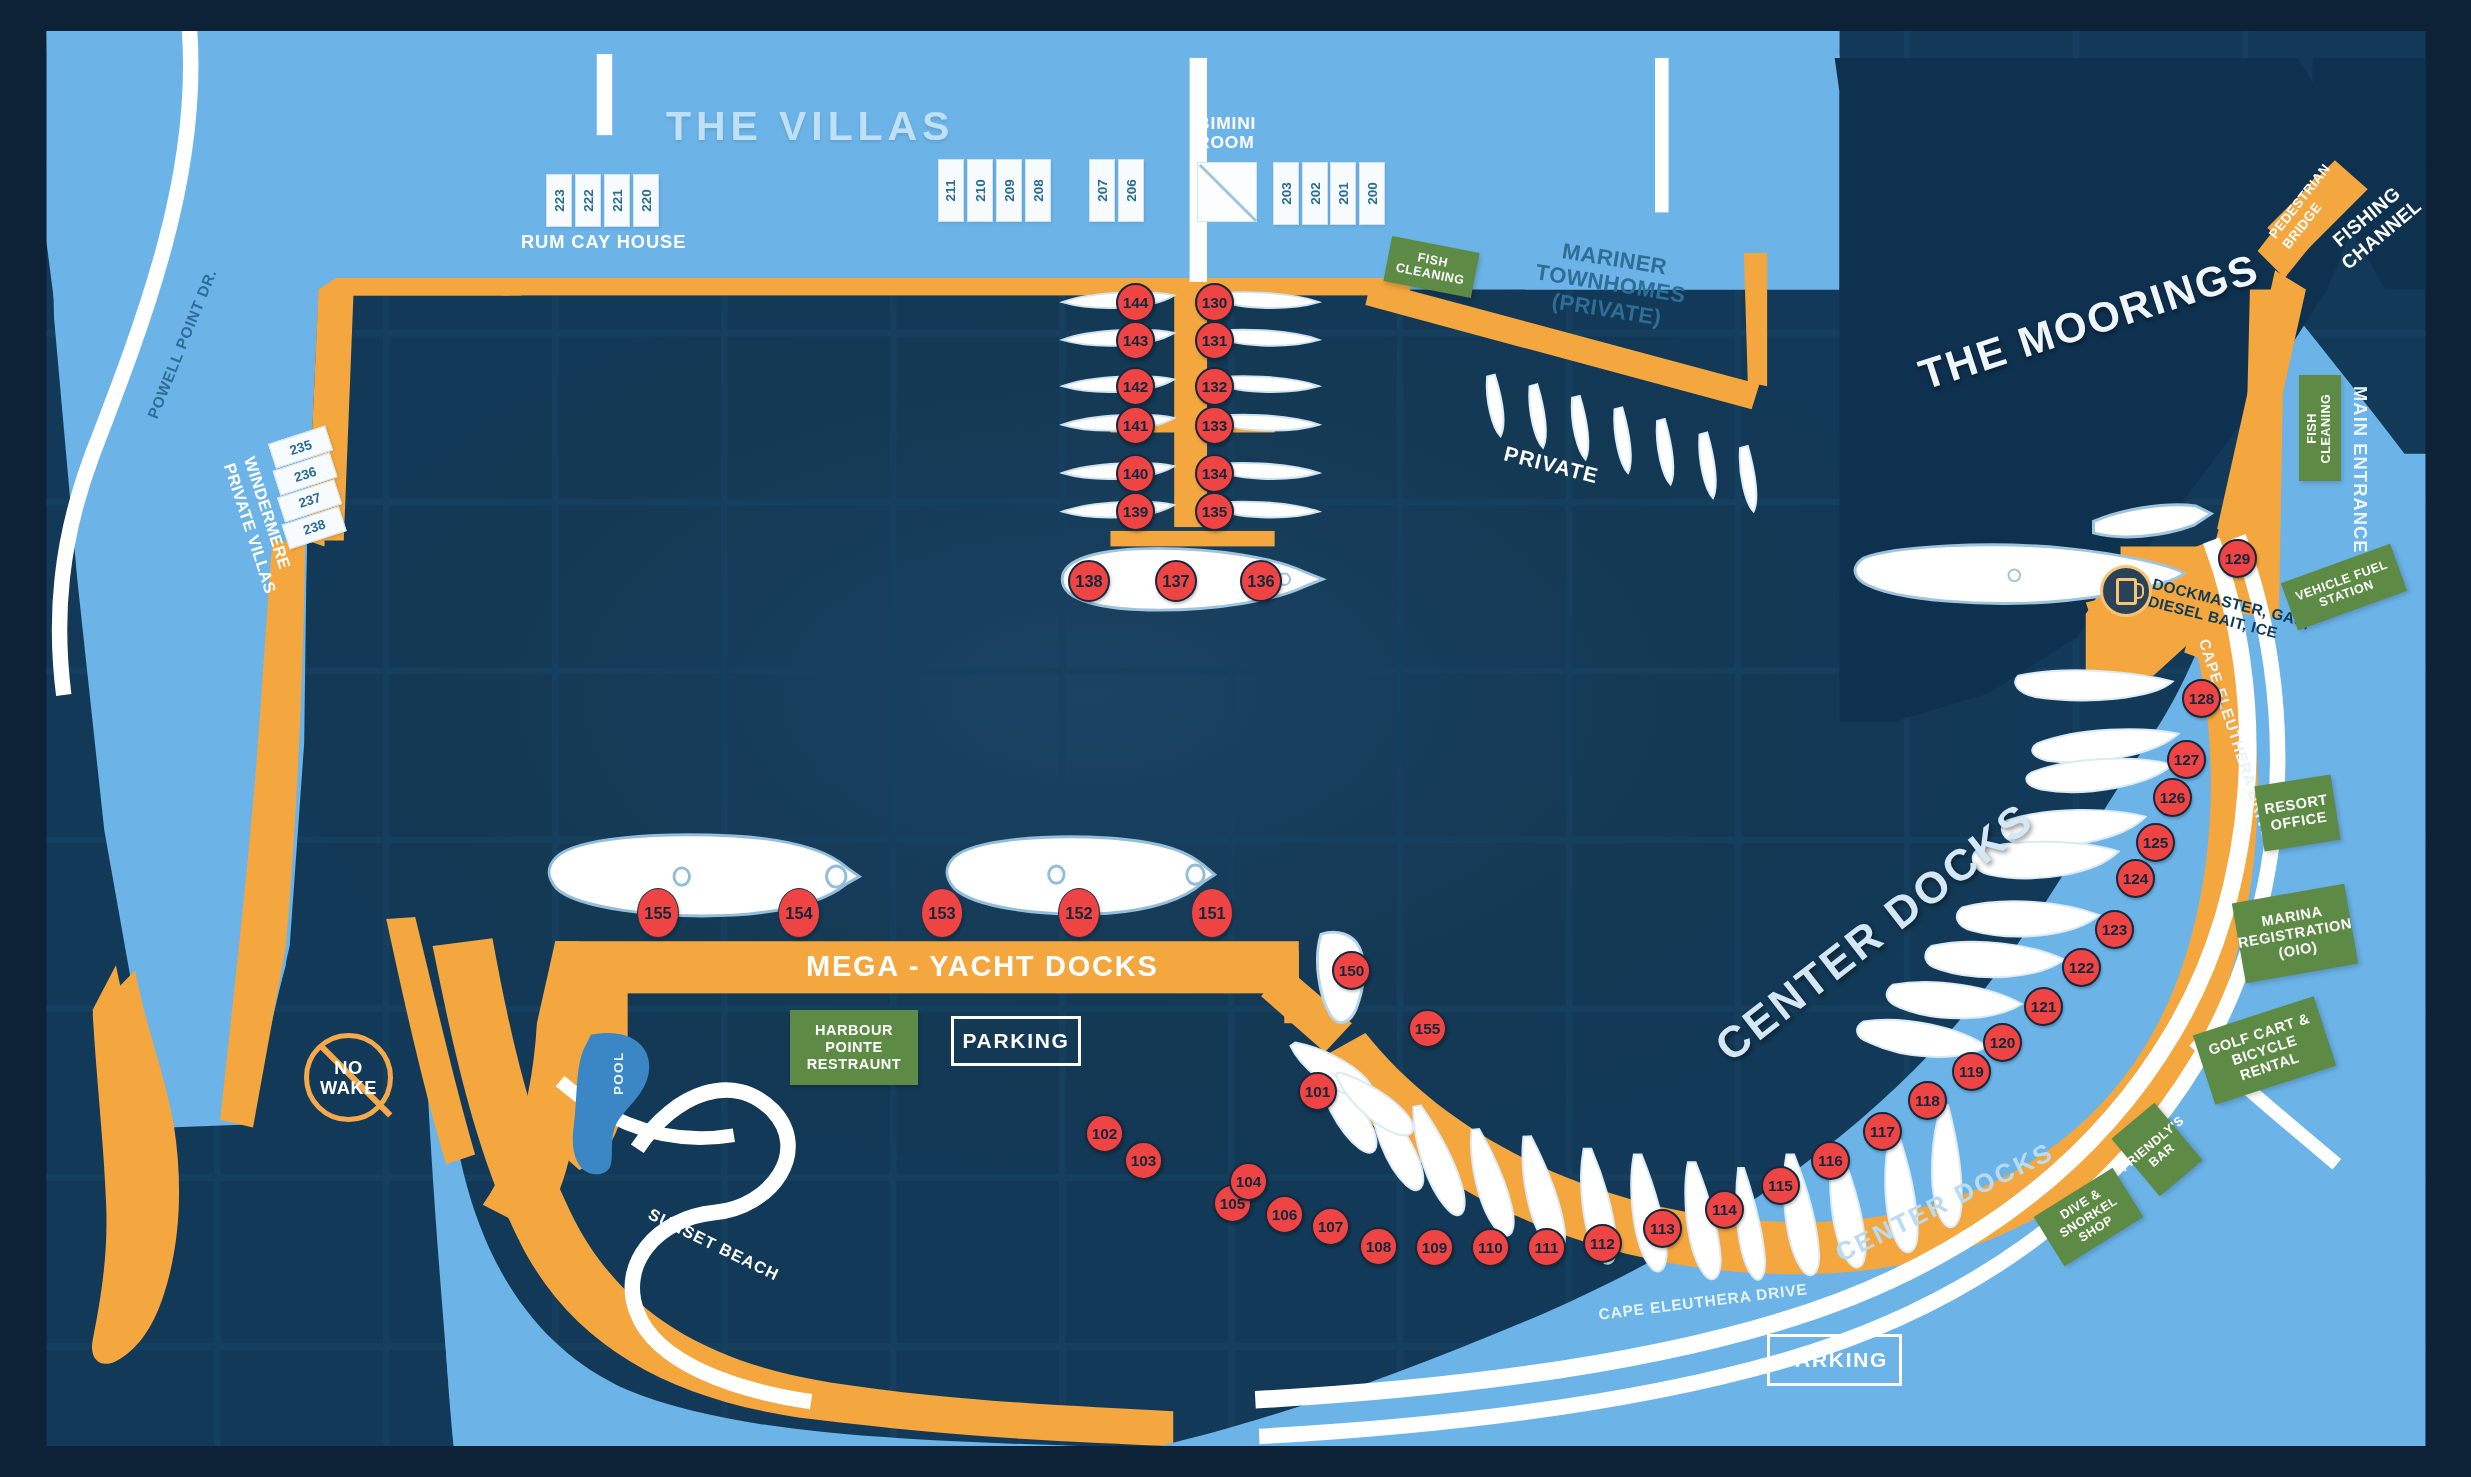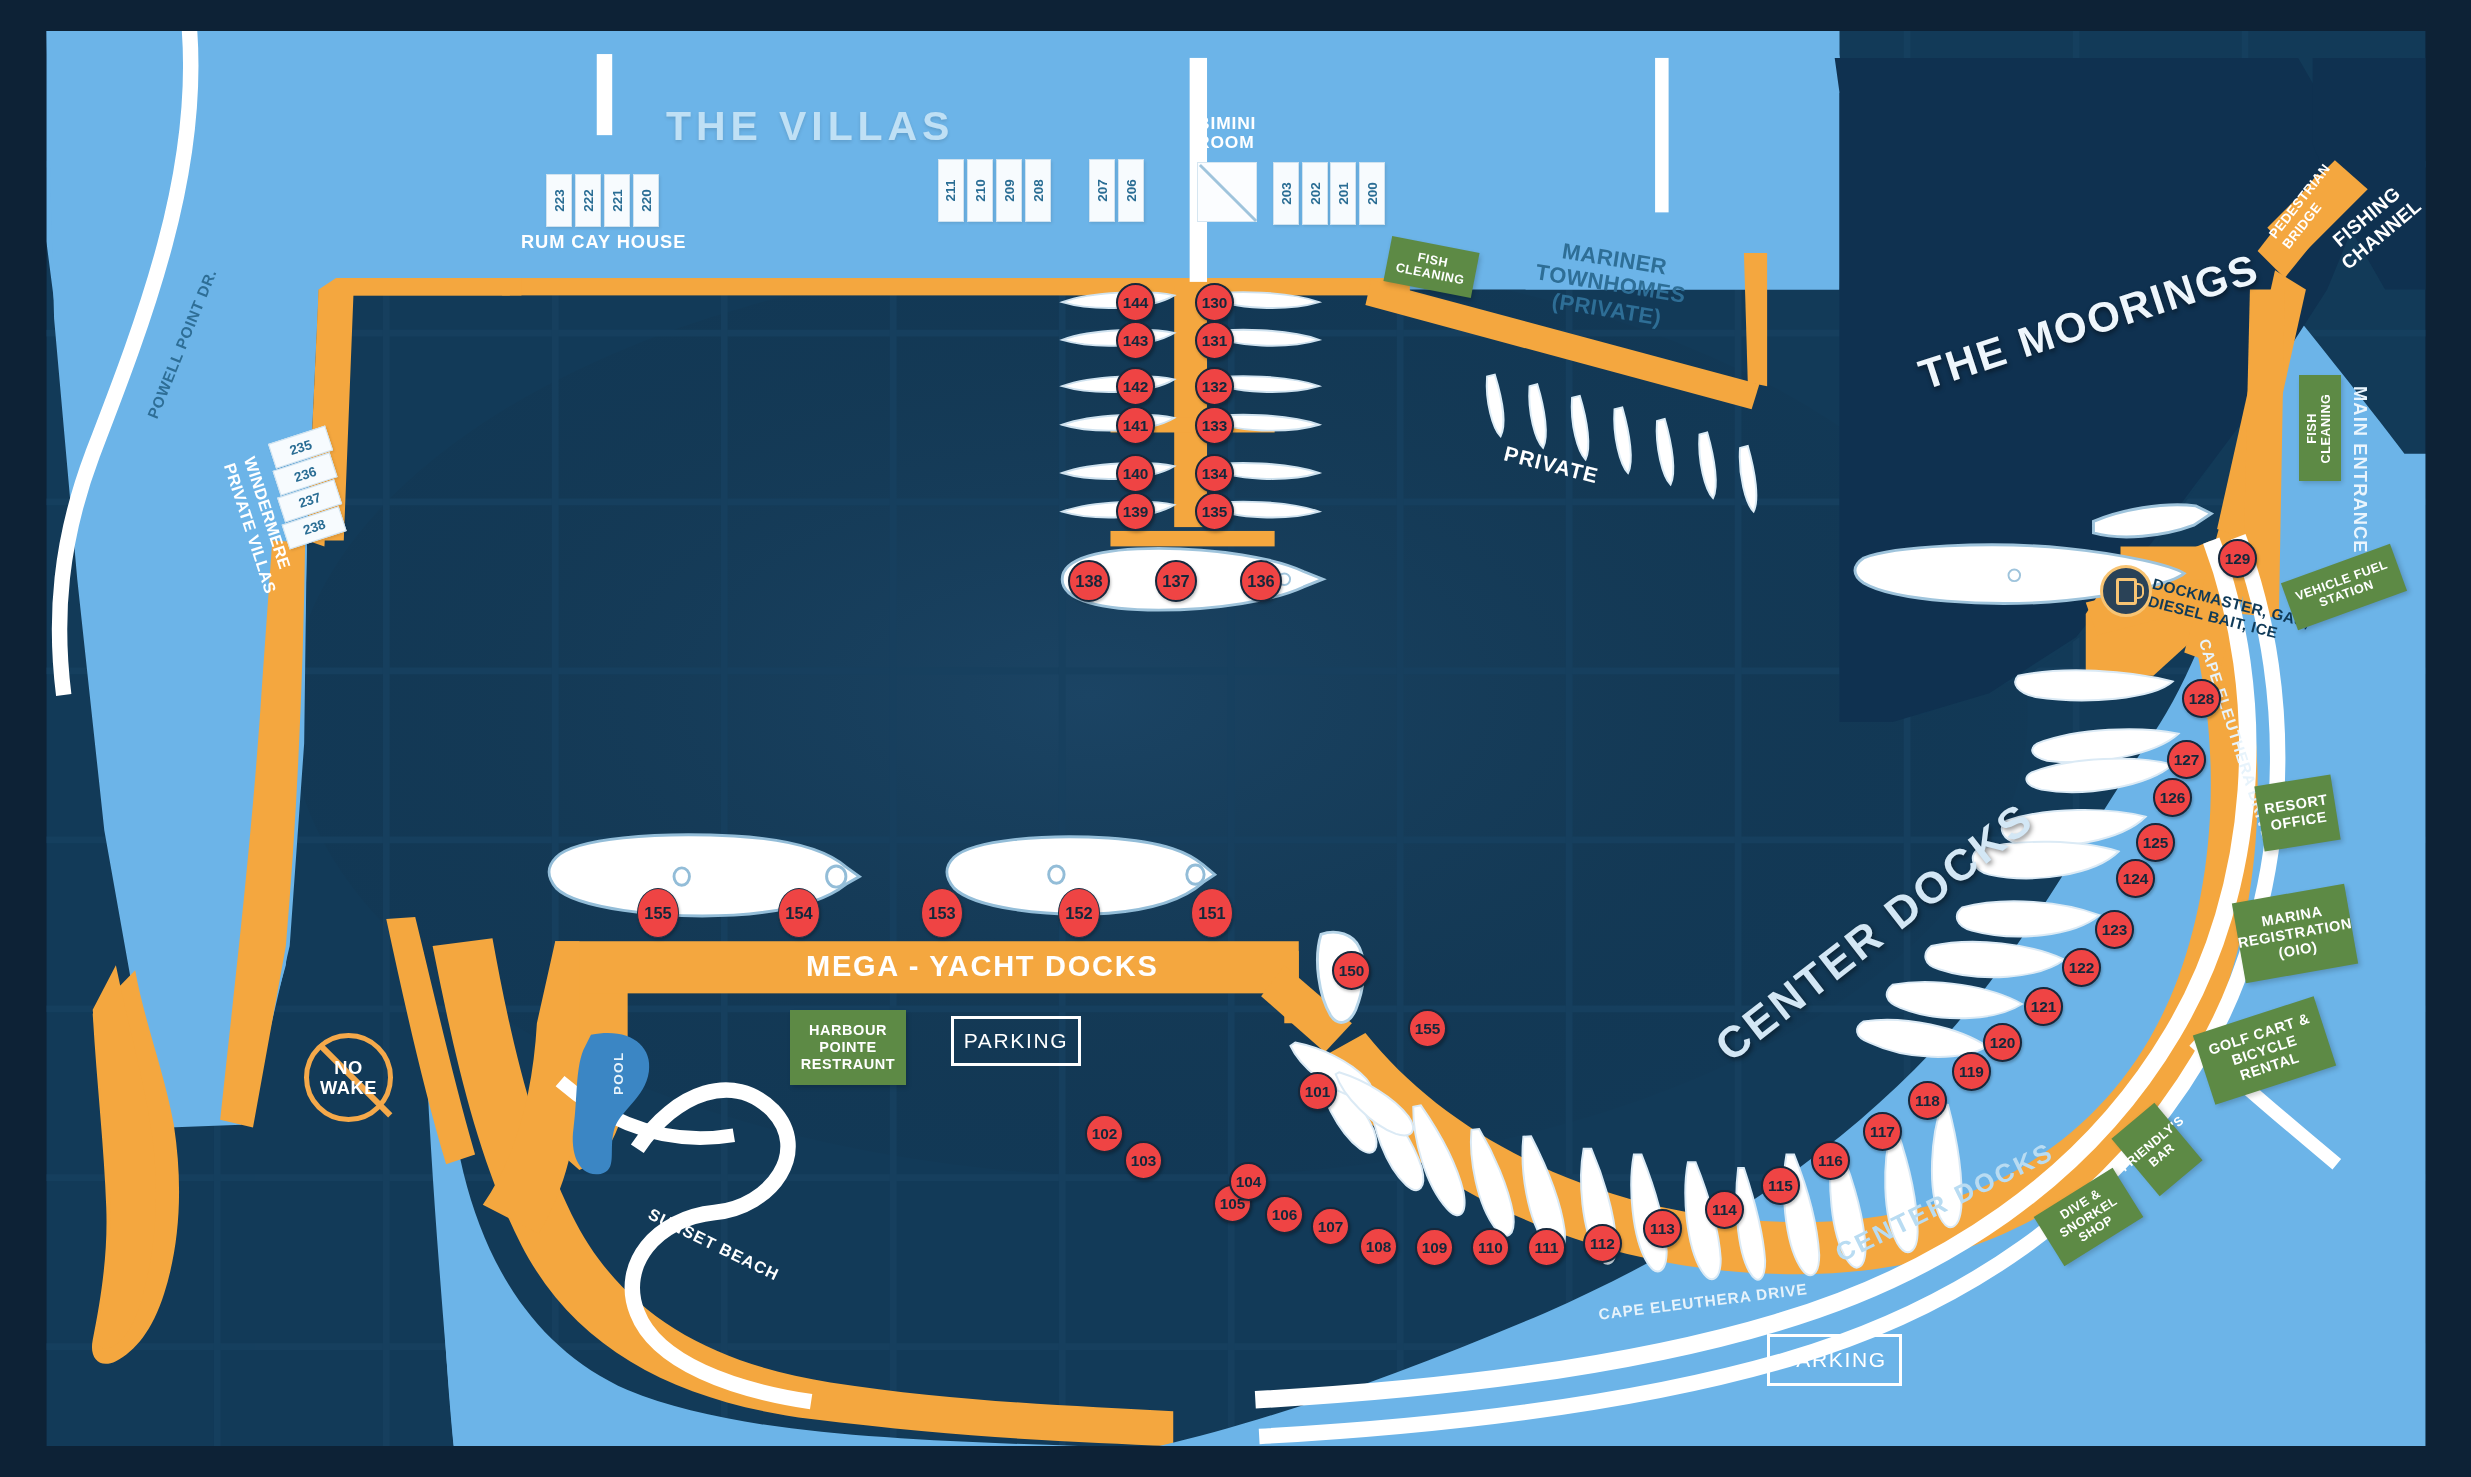--- a/index.html
+++ b/index.html
@@ -30,21 +30,21 @@
   .green-box.big { font-size:14.5px; }
 
   
   .chip { position:absolute; background:#f7fbfe; border:1px solid #cfe2ef;
       color:#2a6d94; font-size:13.5px; font-weight:bold; display:flex;
       align-items:center; justify-content:center; box-shadow:1px 1.9px 2.9px rgba(0,0,0,.1); }
   .chip.vert span { transform:rotate(-90deg); display:block; }
 
   
   .parking { position:absolute; border:3.9px solid #ffffff; color:#ffffff;
-      font-size:21px; font-weight:normal; letter-spacing:.08em;
+      font-size:21px; font-weight:bold; letter-spacing:.08em;
       display:flex; align-items:center; justify-content:center; }
 
   
   .bub { position:absolute; border-radius:50%; background:#ef4444;
       border:2.9px solid #16283c; color:#14273a; font-weight:bold;
       display:flex; align-items:center; justify-content:center;
       box-shadow:1px 1.9px 2.9px rgba(0,0,0,.25); z-index:40; }
   .bub.s40 { width:39px; height:39px; font-size:15.4px; }
   .bub.s44 { width:42px; height:42px; font-size:16.4px; }
   .bub.oval { border-radius:50%; width:42px; height:50px; font-size:16.4px; border-width:1.9px;
@@ -414,21 +414,21 @@
     <div class="green-box rot" style="left:2129px; top:1112px; width:56px; height:75px; transform:rotate(-40deg);">
       <span style="white-space:pre-line;">FRIENDLY'S
 BAR</span>
     </div>
 
     <div class="green-box rot" style="left:2042px; top:1188px; width:93px; height:58px; transform:rotate(-32deg);">
       <span style="white-space:pre-line;">DIVE &amp;
 SNORKEL SHOP</span>
     </div>
 
-    <div class="green-box big" style="left:790px; top:1010px; width:116px; height:75px;">
+    <div class="green-box big" style="left:790px; top:1010px; width:128px; height:75px;">
       <span style="white-space:pre-line;">HARBOUR POINTE
 RESTRAUNT</span>
     </div>
 
     <div class="parking" style="left:951px; top:1016px; width:130px; height:50px;">
       <span>PARKING</span>
     </div>
     <div class="parking" style="left:1767px; top:1334px; width:135px; height:52px;">
       <span>PARKING</span>
     </div>

